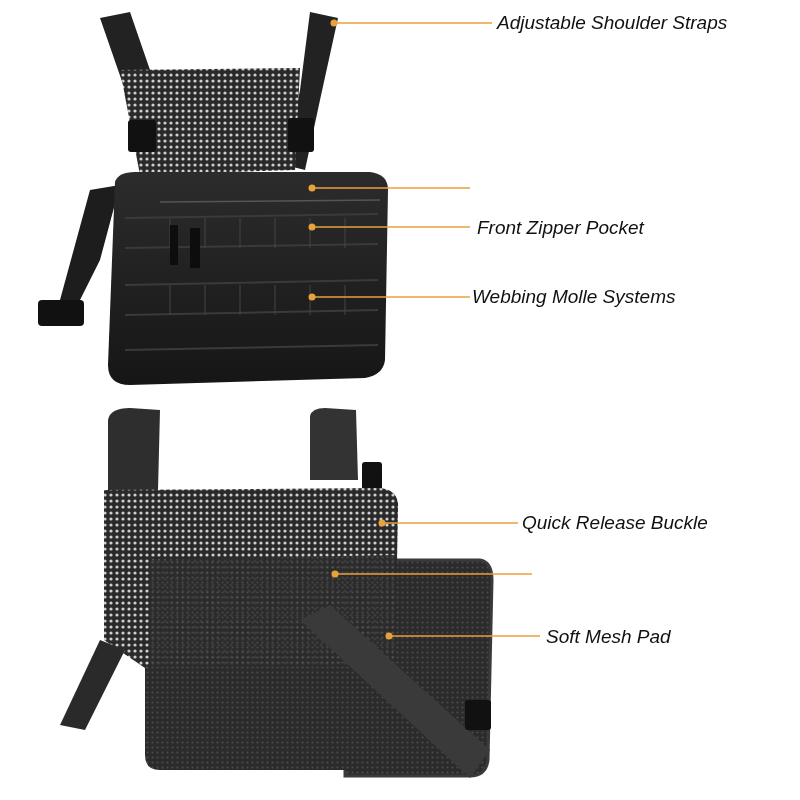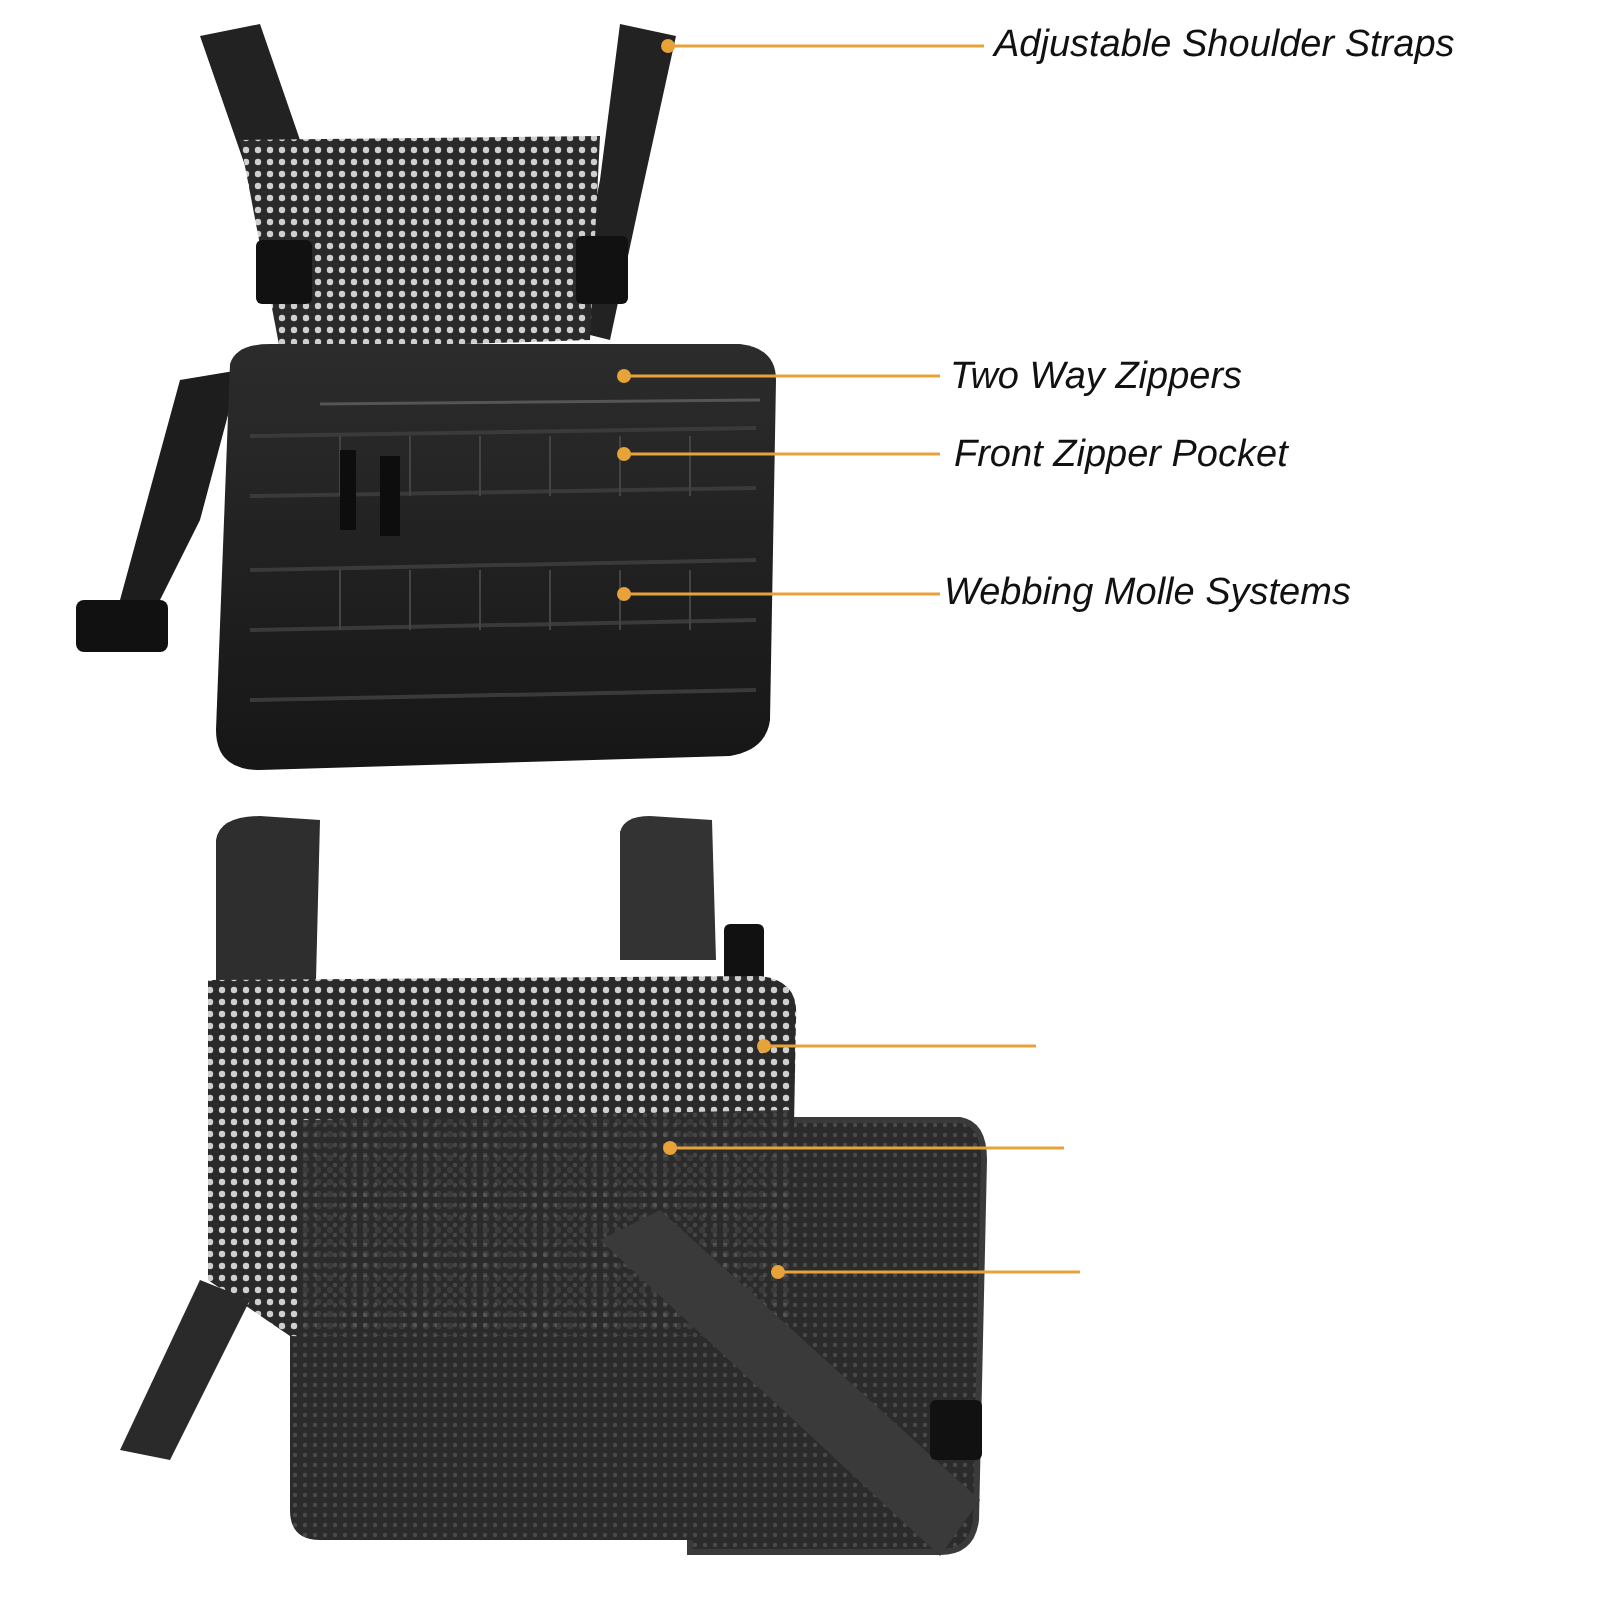--- a/index.html
+++ b/index.html
@@ -106,22 +106,25 @@
       <line x1="335" y1="574" x2="532" y2="574"></line>
         <circle cx="335" cy="574" r="3.5" stroke="none"></circle>
       <line x1="389" y1="636" x2="540" y2="636"></line>
         <circle cx="389" cy="636" r="3.5" stroke="none"></circle>
     </g>
   </svg>
 
   <div class="label" style="left:497px; top:11px;">
     <span class="sub">Adjustable Shoulder Straps</span>
   </div>
-  <div class="label" style="left:475px; top:177px;">
-    <span>Two Way Zippers</span>
-  </div>
   <div class="label" style="left:477px; top:216px;">
     <span>Front Zipper Pocket</span>
   </div>
   <div class="label" style="left:472px; top:285px;">
     <span>Webbing Molle Systems</span>
   </div>
+  <div class="label" style="left:522px; top:511px;">
+    <span>Quick Release Buckle</span>
+  </div>
+  <div class="label" style="left:546px; top:625px;">
+    <span>Soft Mesh Pad</span>
+  </div>
 </div>
 
 </body></html>

